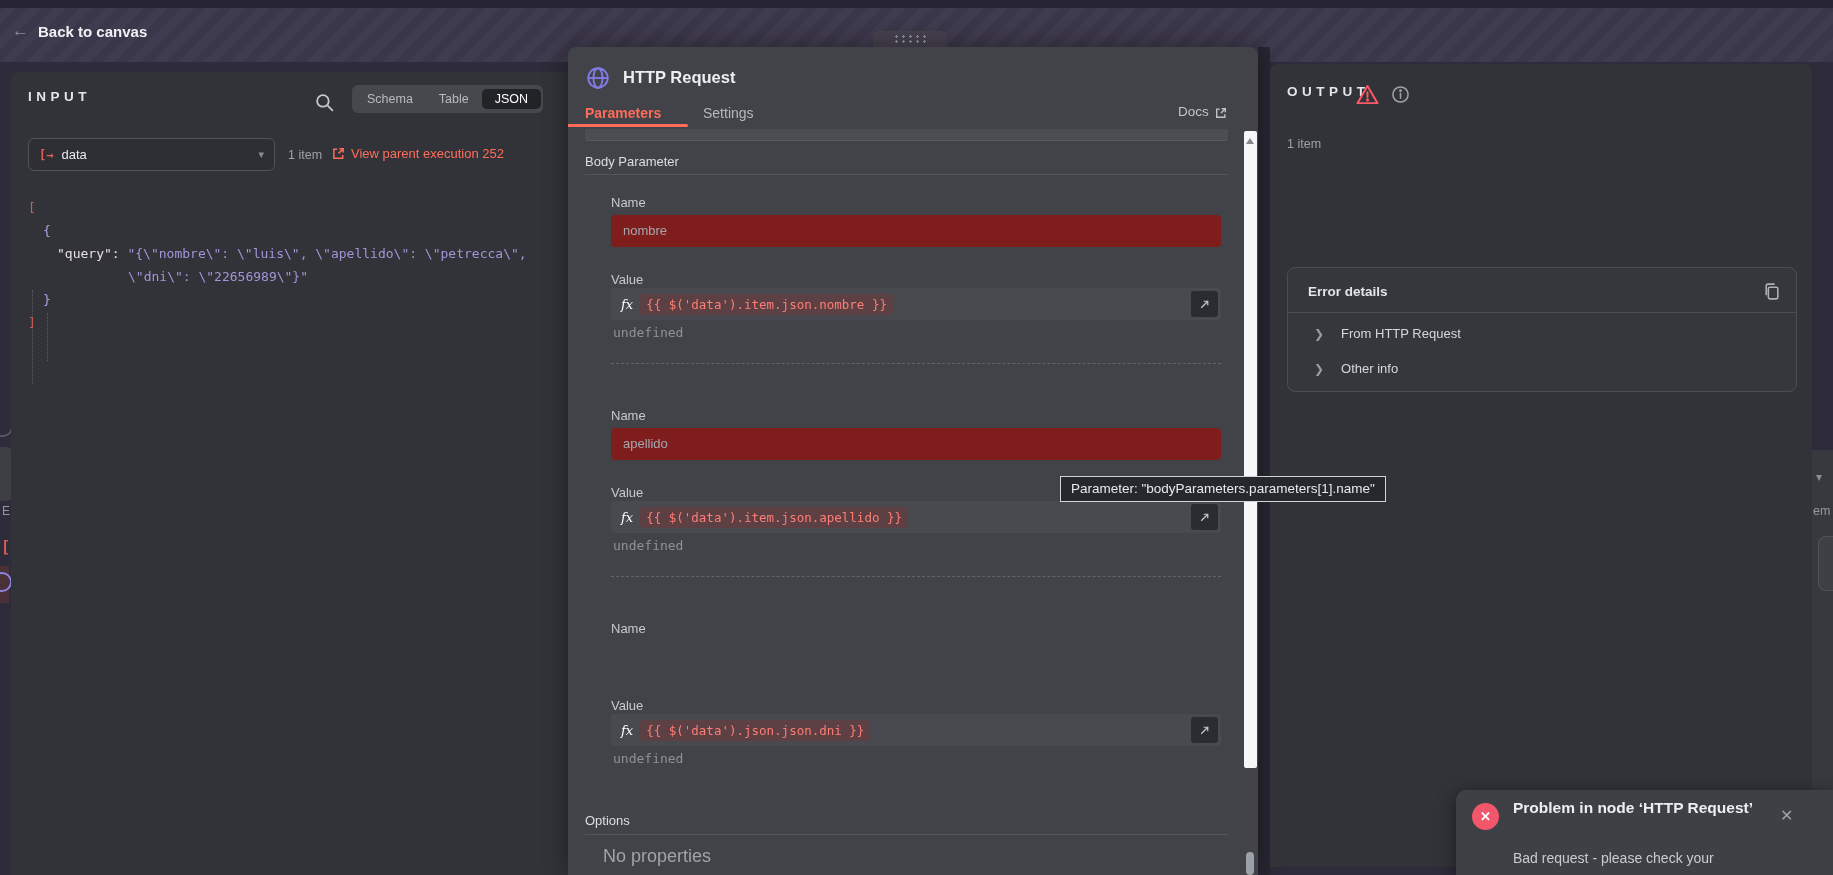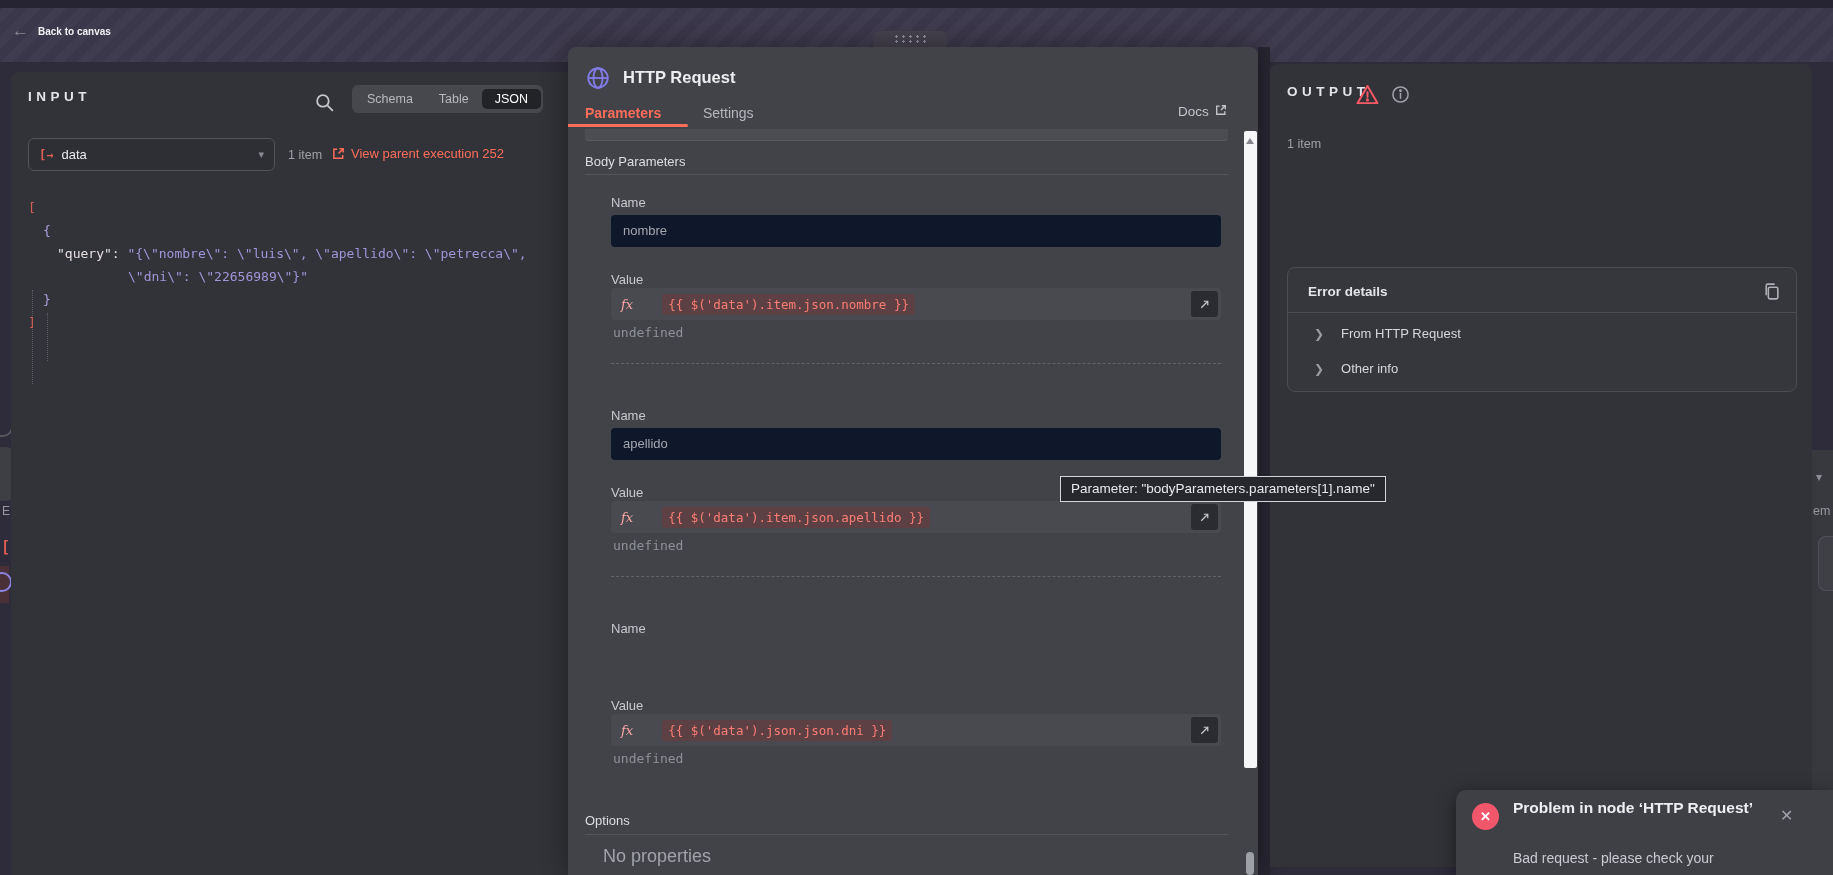--- a/index.html
+++ b/index.html
@@ -11,21 +11,21 @@
     color:#e4e6e9;
   }
   .abs { position:absolute; }
 
   
   .topbar{ left:0; top:0; width:1833px; height:62px;
     background:repeating-linear-gradient(-45deg,#3b374a 0 9px,#403c4f 9px 18px); }
   .topstrip{ left:0; top:0; width:1833px; height:8px; background:#262432; }
   .back-btn{ left:12px; top:18px; height:26px; display:flex; align-items:center; gap:9px; cursor:pointer; }
   .back-btn .arrow{ color:#8d8f99; font-size:17px; }
-  .back-btn .lbl{ color:#f0f1f4; font-size:10px; font-weight:bold; }
+  .back-btn .lbl{ color:#f0f1f4; font-size:15px; font-weight:bold; }
 
   
   .frag-outline{ left:0; top:400px; width:13px; height:37px; border:2px solid #56575e; border-left:none; border-top:none; border-radius:0 0 10px 0; }
   .frag-rect{ left:0; top:447px; width:14px; height:54px; background:#3e3f45; border-radius:0 8px 8px 0; }
   .frag-e{ left:2px; top:504px; font-size:12px; color:#989aa0; }
   .frag-red{ left:1px; top:538px; font-size:15px; font-weight:bold; color:#d95c52; font-family:"DejaVu Sans Mono",monospace; }
   .frag-globebg{ left:0; top:566px; width:9px; height:37px; background:#4a3138; }
   .frag-globe{ left:-8px; top:572px; width:20px; height:20px; border:2px solid #8d84df; border-radius:50%; }
 
   
@@ -62,32 +62,32 @@
   .drag-dots{ width:34px; height:10px;
     background-image:radial-gradient(circle,#9093a0 1.1px,transparent 1.4px);
     background-size:7px 5px; }
   .modal{ left:568px; top:47px; width:690px; height:828px; background:#424348; border-radius:8px 8px 0 0; box-shadow:0 0 26px rgba(0,0,0,.4); }
   .node-globe{ left:17px; top:18px; width:26px; height:26px; }
   .node-title{ left:55px; top:21px; font-size:16.5px; font-weight:bold; color:#eceef0; }
   .ndv-tab{ font-size:14px; cursor:pointer; }
   .tab-params{ left:17px; top:58px; color:#ff6d5a; font-weight:bold; }
   .tab-settings{ left:135px; top:58px; color:#b6b8be; }
   .tab-underline{ left:0; top:77px; width:120px; height:3px; background:#ff6d5a; border-radius:0 2px 2px 0; }
-  .docs-link{ left:610px; top:57px; display:flex; align-items:flex-start; gap:6px; color:#c3c5cb; font-size:13.5px; cursor:pointer; }
+  .docs-link{ left:610px; top:57px; display:flex; align-items:flex-end; gap:6px; color:#c3c5cb; font-size:13.5px; cursor:pointer; }
   .partial-field{ left:17px; top:82px; width:643px; height:12px; background:#4c4d53; border-radius:0 0 4px 4px; border-bottom:1px solid #595a60; }
   .section-lbl{ font-size:13px; color:#dcdee2; }
   .sec-div{ height:1px; background:#55565b; }
   .fld-lbl{ font-size:13px; color:#c7c9cf; }
   .pgroup{ left:43px; width:610px; height:160px; }
   .g1{ top:148px; } .g2{ top:361px; } .g3{ top:574px; }
   .pg-name-lbl{ left:0; top:0; }
-  .pg-name{ left:0; top:20px; width:610px; height:32px; background:#0f172a; border-radius:4px; line-height:32px; padding-left:12px; font-size:13px; color:#a4a7ae; cursor:text; }
+  .pg-name{ left:0; top:20px; width:610px; height:32px; background:#7f1d1d; border-radius:4px; line-height:32px; padding-left:12px; font-size:13px; color:#a4a7ae; cursor:text; }
   .pg-val-lbl{ left:0; top:77px; }
   .pg-expr{ left:0; top:93px; width:610px; height:32px; background:#494a50; border-radius:4px; display:flex; align-items:center; padding-left:10px; cursor:text; }
-  .fx{ font-family:"DejaVu Serif",serif; font-style:italic; font-size:13px; color:#fca5a5; margin-right:29px; }
+  .fx{ font-family:"DejaVu Serif",serif; font-style:italic; font-size:13px; color:#ffffff; margin-right:7px; }
   .expr-chip{ background:#5c4044; color:#ff7d74; font-family:"DejaVu Sans Mono",monospace; font-size:12.5px; padding:3px 6px; border-radius:3px; }
   .expand-btn{ right:3px; top:3px; width:27px; height:26px; background:#2b2c31; border-radius:3px; display:flex; align-items:center; justify-content:center; cursor:pointer; }
   .pg-undef{ left:2px; top:130px; font-family:"DejaVu Sans Mono",monospace; font-size:13px; color:#8e9197; }
   .dash-sep{ left:43px; width:610px; border-top:1px dashed #63646a; }
   .sep1{ top:316px; } .sep2{ top:529px; }
   .opt-lbl{ left:17px; top:766px; }
   .opt-div{ left:17px; top:787px; width:643px; }
   .no-props{ left:35px; top:799px; font-size:18px; color:#a0a3a9; }
 
   
@@ -212,21 +212,21 @@
     <span>Docs</span>
     <svg width="12" height="12" viewBox="0 0 14 14" fill="none" stroke="#c3c5cb" stroke-width="1.6">
       <path d="M5.5 2.5 H2 V12 H11.5 V8.5"></path>
         <path d="M8 2 h4 v4"></path>
         <path d="M12 2 L7 7"></path>
     </svg>
   </div>
 
   <div class="abs partial-field"></div>
 
-  <div class="abs section-lbl" style="left:17px; top:107px;">Body Parameters</div>
+  <div class="abs section-lbl" style="left:17px; top:107px;">Body Parameter</div>
   <div class="abs sec-div" style="left:17px; top:127px; width:643px;"></div>
 
   <div class="abs pgroup g1">
     <div class="abs fld-lbl pg-name-lbl">Name</div>
     <div class="abs pg-name">nombre</div>
     <div class="abs fld-lbl pg-val-lbl">Value</div>
     <div class="abs pg-expr">
       <span class="fx">fx</span>
       <span class="expr-chip">{{ $('data').item.json.nombre }}</span>
       <span class="abs expand-btn">

